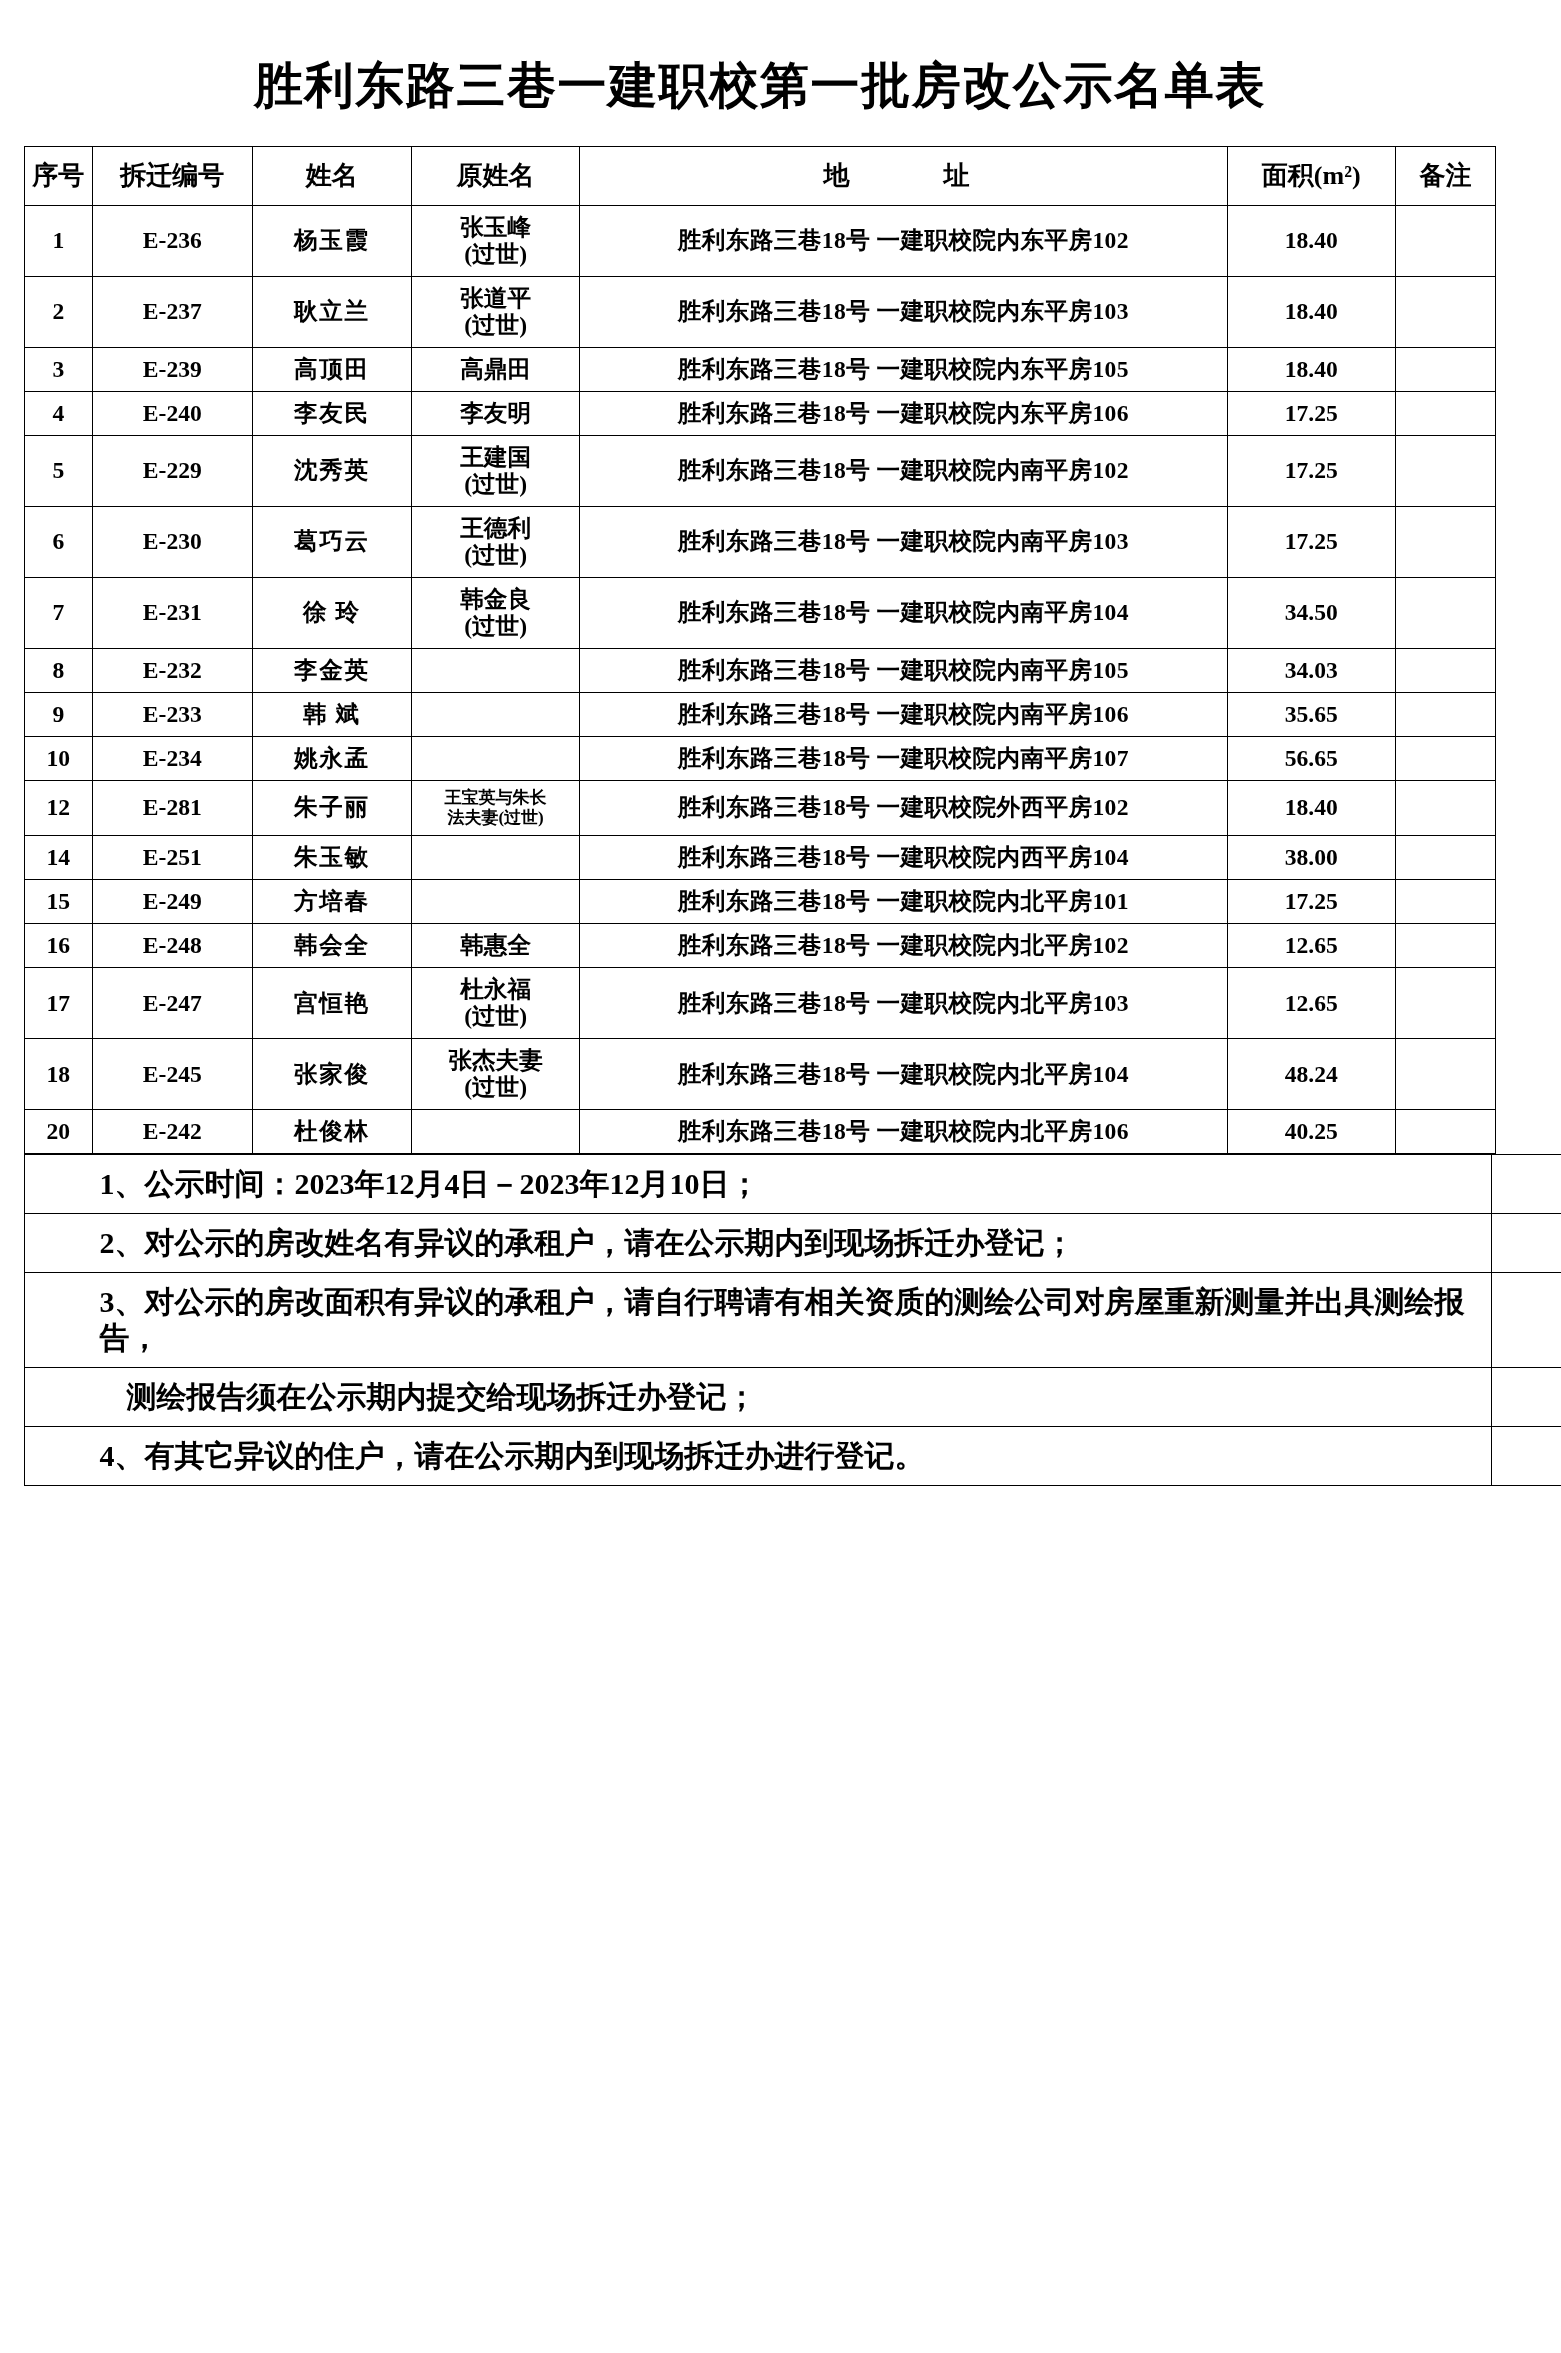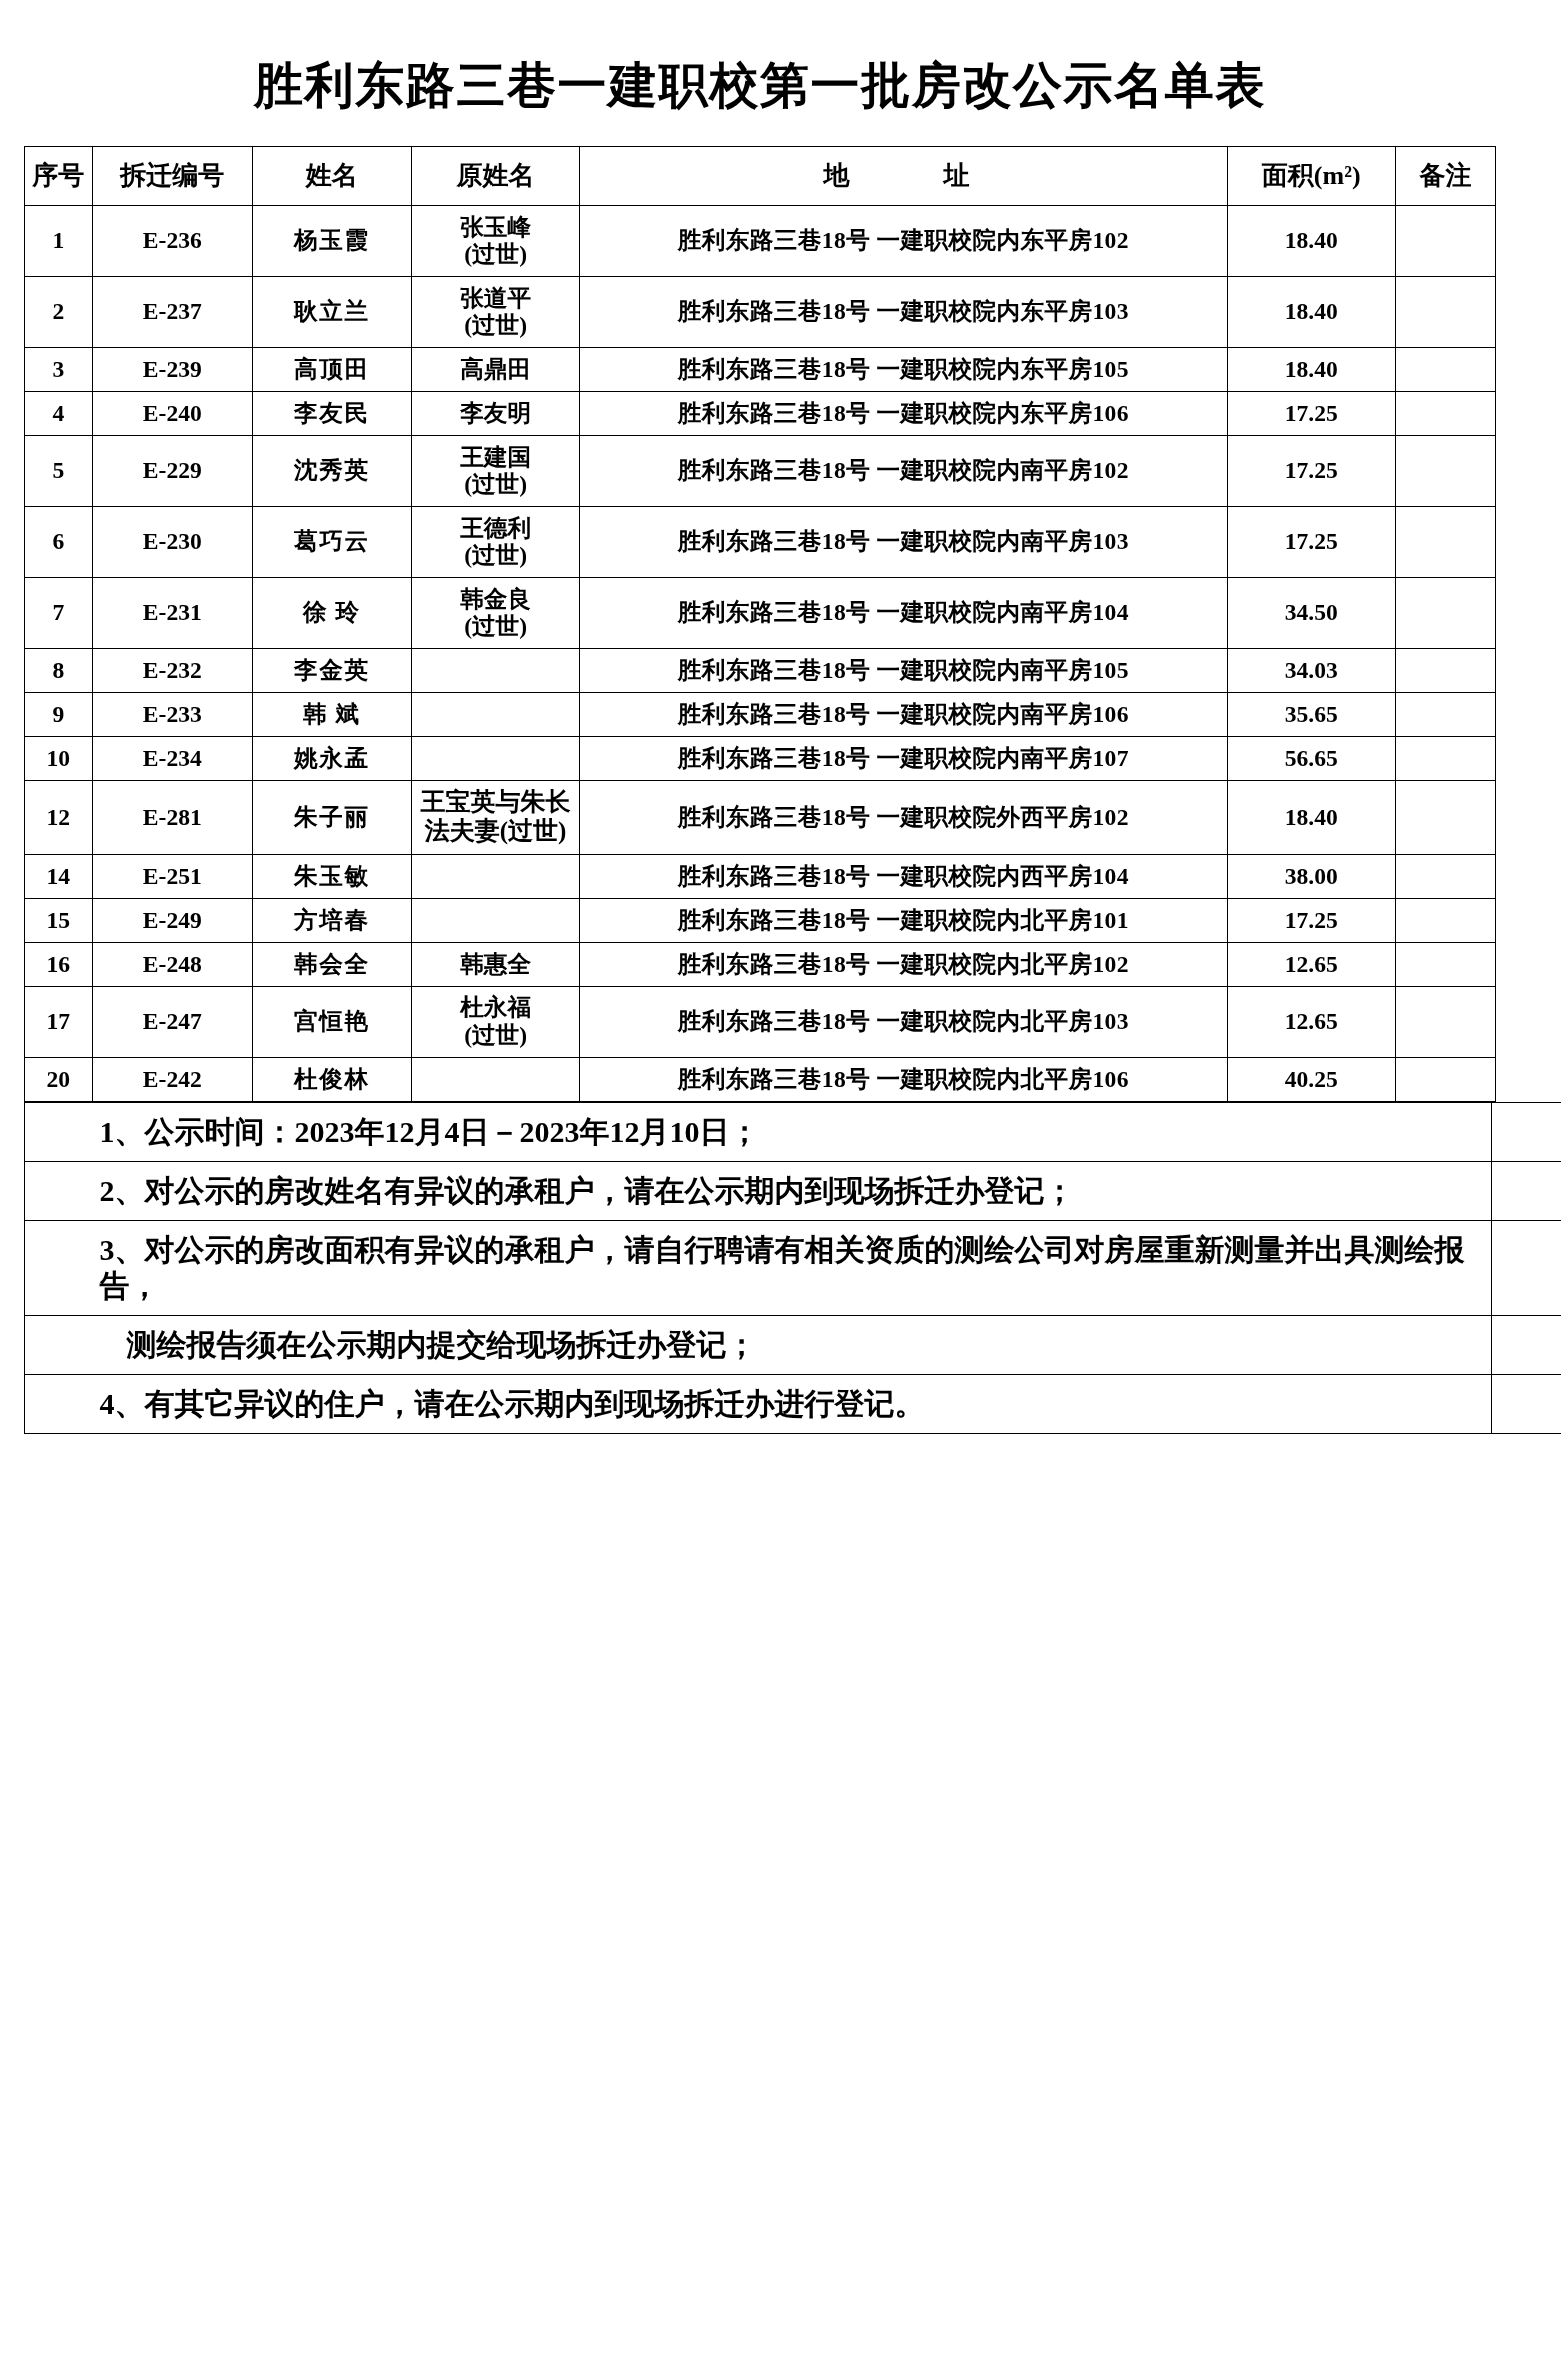--- a/index.html
+++ b/index.html
@@ -51,21 +51,21 @@
   .c-addr { width: 605px; }
   .c-area { width: 157px; }
   .c-note { width: 94px; }
 
   td.idx, td.code, td.area {
     font-weight: normal;
     font-size: 24.4px;
   }
   td.name { font-size: 27px; letter-spacing: 1.6px; }
   td.oldname { font-size: 24.4px; }
-  td.oldname.small { font-size: 25px; margin-top: 41px; }
+  td.oldname.small { font-size: 17px; margin-top: 41px; }
   td.addr {
     font-size: 24.4px;
     letter-spacing: 0.4px;
   }
   .hdr-addr { letter-spacing: 14px; }
   table.notes-tbl {
     border-collapse: collapse;
     width: 100%;
     table-layout: fixed;
   }
@@ -243,20 +243,29 @@
         <tr>
           <td class="idx">17</td>
           <td class="code">E-247</td>
           <td class="name">宫恒艳</td>
           <td class="oldname">杜永福<br>(过世)</td>
           <td class="addr">胜利东路三巷18号 一建职校院内北平房103</td>
           <td class="area">12.65</td>
           <td class="note"></td>
         </tr>
         <tr>
+          <td class="idx">18</td>
+          <td class="code">E-245</td>
+          <td class="name">张家俊</td>
+          <td class="oldname">张杰夫妻<br>(过世)</td>
+          <td class="addr">胜利东路三巷18号 一建职校院内北平房104</td>
+          <td class="area">48.24</td>
+          <td class="note"></td>
+        </tr>
+        <tr>
           <td class="idx">20</td>
           <td class="code">E-242</td>
           <td class="name">杜俊林</td>
           <td class="oldname"></td>
           <td class="addr">胜利东路三巷18号 一建职校院内北平房106</td>
           <td class="area">40.25</td>
           <td class="note"></td>
         </tr>
       </tbody>
   </table>

